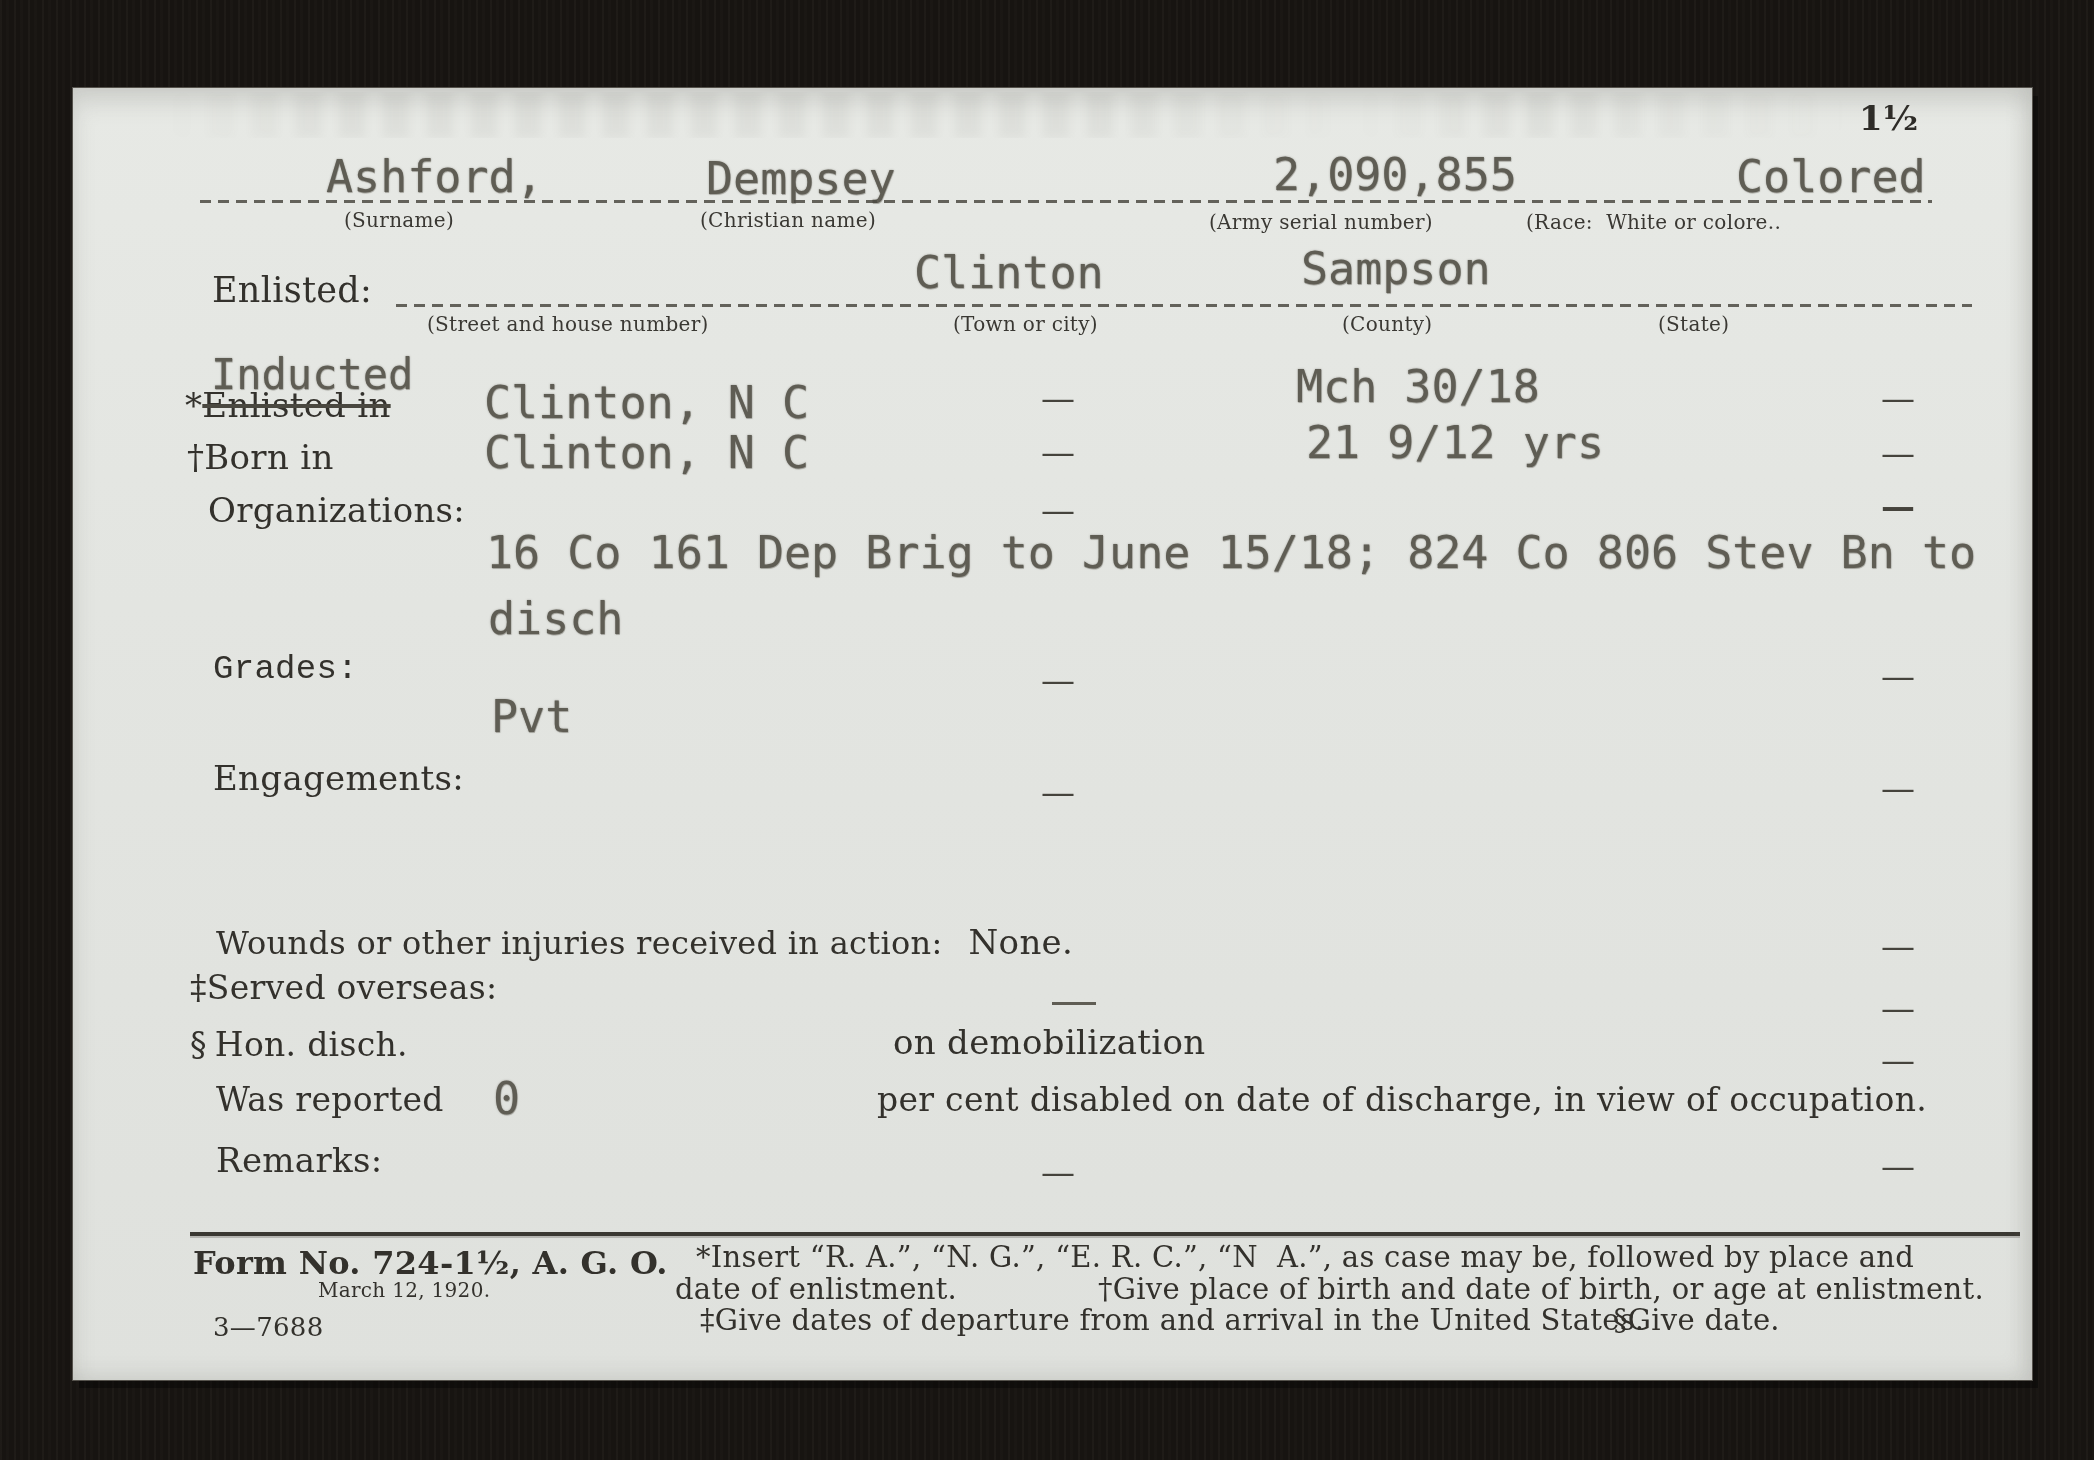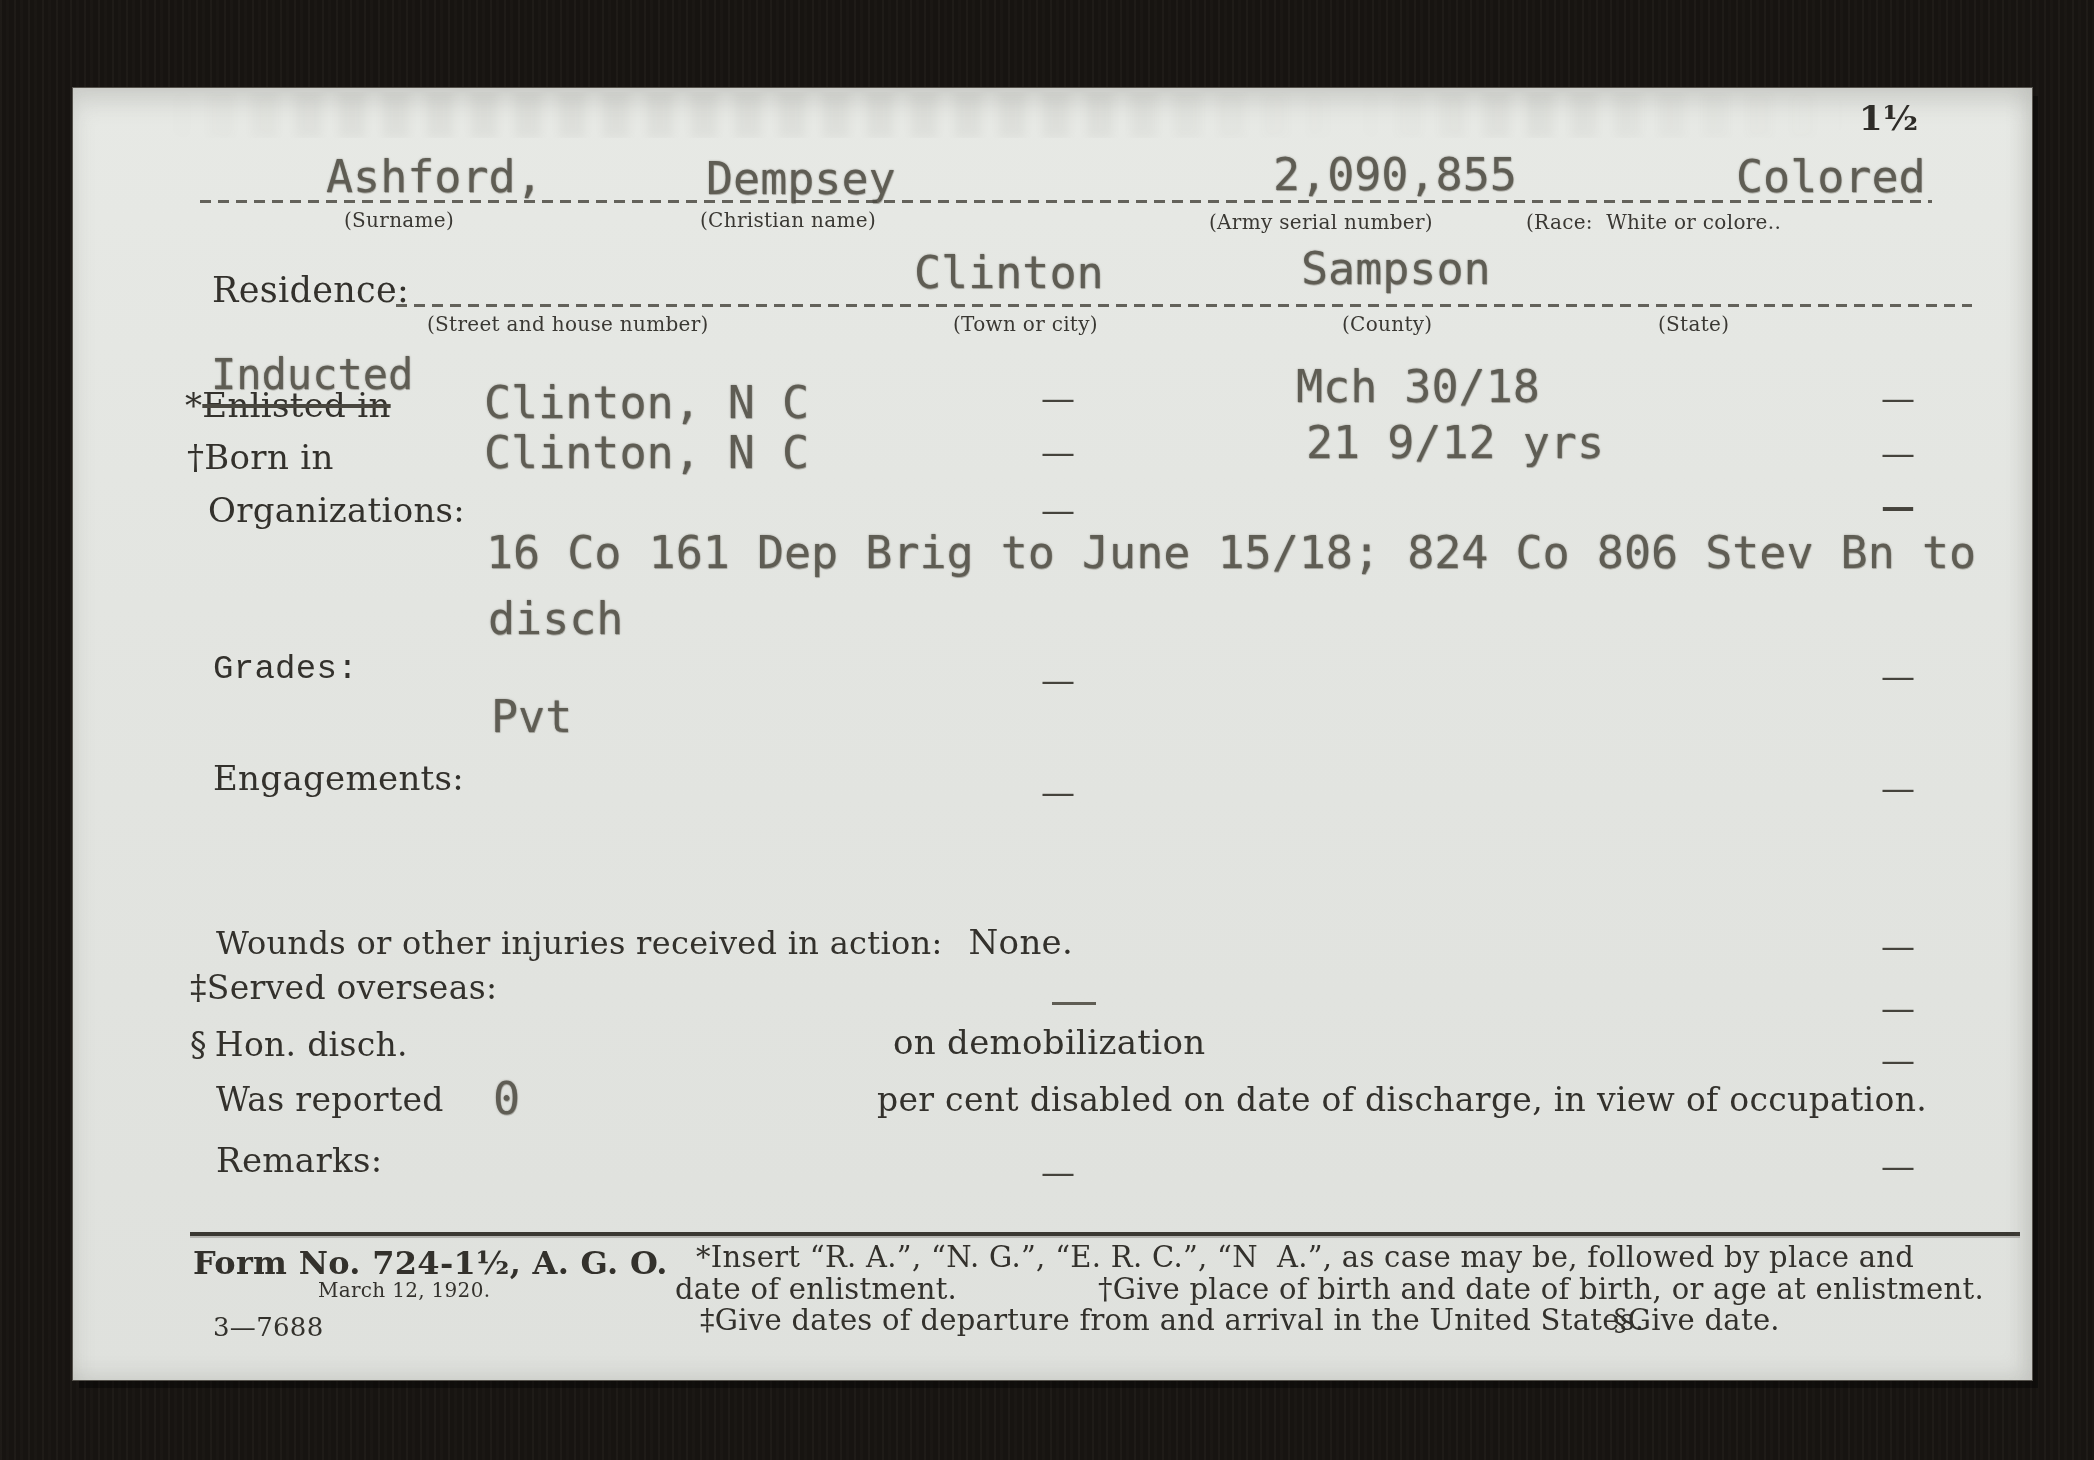--- a/index.html
+++ b/index.html
@@ -48,21 +48,21 @@
     <div class="el type t45" style="left:253px;top:62px;">Ashford,</div>
     <div class="el type t45" style="left:633px;top:64px;">Dempsey</div>
     <div class="el type t45" style="left:1200px;top:60px;">2,090,855</div>
     <div class="el type t45" style="left:1663px;top:62px;">Colored</div>
     <div class="dashline" style="left:127px;top:112px;width:1732px;"></div>
     <div class="el print sub" style="left:271px;top:120px;">(Surname)</div>
     <div class="el print sub" style="left:627px;top:120px;">(Christian name)</div>
     <div class="el print sub" style="left:1136px;top:122px;">(Army serial number)</div>
     <div class="el print sub" style="left:1453px;top:122px;">(Race:  White or colore..</div>
 
-    <div class="el print" style="left:139px;top:182px;font-size:35px;">Residence:</div>
+    <div class="el print" style="left:139px;top:182px;font-size:35px;">Enlisted:</div>
     <div class="el type t45" style="left:841px;top:158px;">Clinton</div>
     <div class="el type t45" style="left:1228px;top:154px;">Sampson</div>
     <div class="dashline" style="left:323px;top:216px;width:1576px;"></div>
     <div class="el print sub" style="left:354px;top:224px;">(Street and house number)</div>
     <div class="el print sub" style="left:880px;top:224px;">(Town or city)</div>
     <div class="el print sub" style="left:1269px;top:224px;">(County)</div>
     <div class="el print sub" style="left:1585px;top:224px;">(State)</div>
 
     <div class="el type t42" style="left:138px;top:262px;">Inducted</div>
     <div class="el print lbl" style="left:112px;top:297px;"><span>*</span><span class="struck">Enlisted in</span></div>

